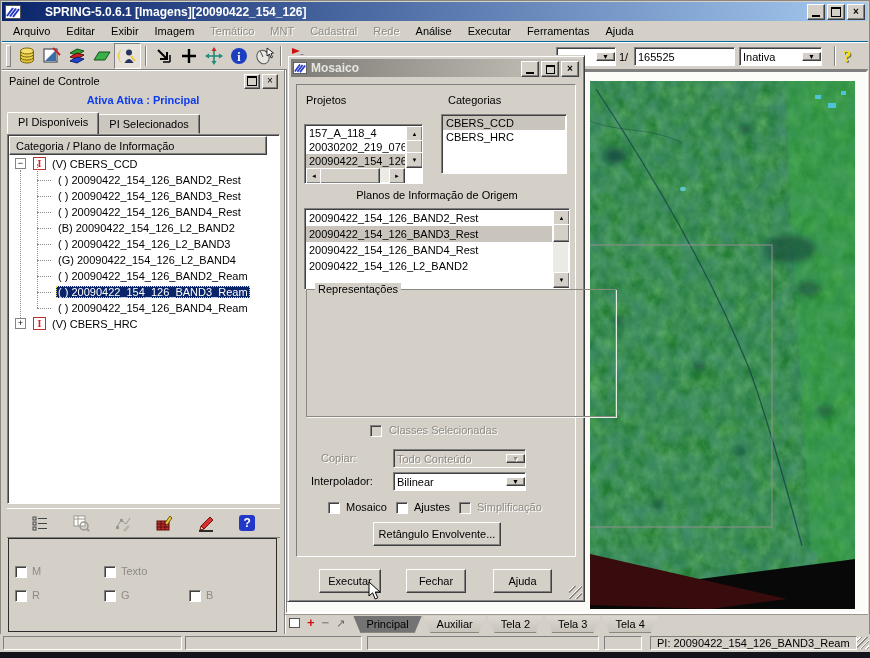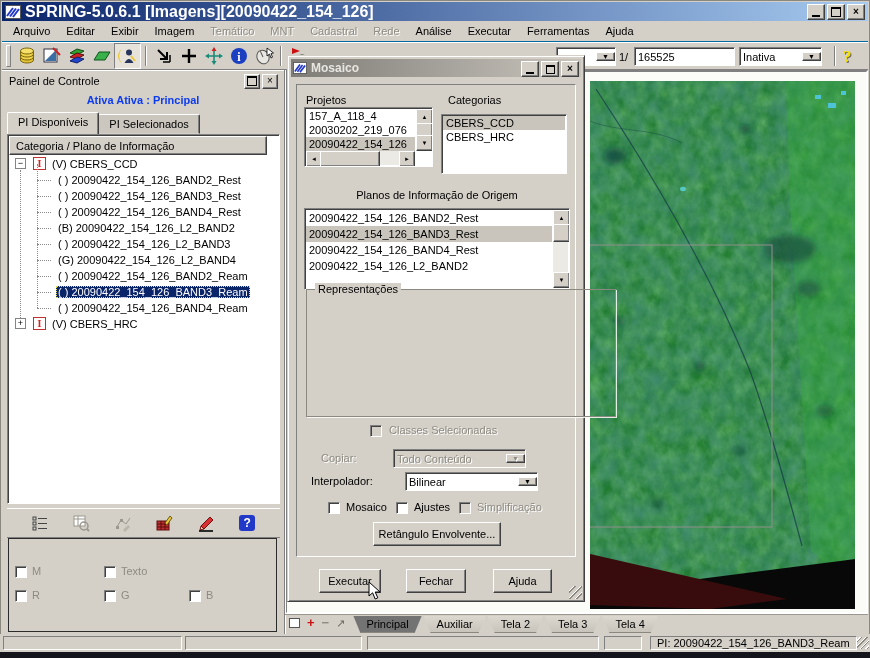--- a/index.html
+++ b/index.html
@@ -6,21 +6,21 @@
   #screen{position:relative;width:870px;height:658px;background:#d4d0c8;overflow:hidden;
     font-family:"Liberation Sans",sans-serif;font-size:11px;color:#000;
     box-shadow:inset 0 0 0 1px #8a887e;}
   
   .raised{background:#d4d0c8;border:1px solid;border-color:#fff #404040 #404040 #fff;box-shadow:inset -1px -1px 0 #808080;}
   .sunken{border:1px solid;border-color:#808080 #fff #fff #808080;box-shadow:inset 1px 1px 0 #404040;background:#fff;}
   .mdis{color:#8e8b82;text-shadow:1px 1px 0 #fff;}
   
   .titlebar{position:absolute;left:2px;top:2px;width:866px;height:19px;
     background:linear-gradient(to right,#0a246a,#a6caf0);display:flex;align-items:center;gap:4px;padding-left:3px;box-sizing:border-box;}
-  .titlebar .ttext{color:#fff;font-weight:bold;font-size:16px;white-space:nowrap;}
+  .titlebar .ttext{color:#fff;font-weight:bold;font-size:12px;white-space:nowrap;margin-left:20px;}
   .winbtns{position:absolute;right:3px;top:2px;display:flex;gap:2px;}
   .winbtn{width:16px;height:14px;display:flex;align-items:center;justify-content:center;font-size:10px;font-weight:bold;line-height:1;}
   .glyph-min{width:8px;height:2px;background:#000;margin-top:8px;}
   .glyph-max{width:8px;height:7px;border:1px solid #000;border-top:2px solid #000;}
   .glyph-max.small{width:7px;height:6px;}
   
   .menubar{position:absolute;left:2px;top:21px;width:866px;height:21px;display:flex;align-items:center;padding-left:3px;box-sizing:border-box;border-bottom:1px solid #0369a1;box-shadow:0 1px 0 #fff;}
   .menu-item{padding:3px 8px;}
   .toolbar{position:absolute;left:2px;top:43px;width:866px;height:27px;display:flex;align-items:center;padding-left:3px;box-sizing:border-box;border-bottom:1px solid #808080;box-shadow:0 1px 0 #fff;}
   .thandle{width:3px;height:20px;border:1px solid;border-color:#fff #808080 #808080 #fff;margin:0 3px 0 1px;}
@@ -396,21 +396,21 @@
         <div class="dbtn raised">
             <span>×</span>
           </div>
       </div>
     </div>
     <div class="dframe"></div>
 
     <div class="dlabel" style="left:18px;top:38px;">Projetos</div>
     <div class="dlabel" style="left:160px;top:38px;">Categorias</div>
 
-    <div class="listbox" style="left:16px;top:51px;width:129px;height:60px;">
+    <div class="listbox" style="left:16px;top:68px;width:119px;height:60px;">
       <div style="position:absolute;left:1px;top:1px;right:17px;bottom:15px;overflow:hidden;">
           <div class="lb-row">157_A_118_4</div>
           <div class="lb-row">20030202_219_076</div>
           <div class="lb-row lb-sel">20090422_154_126</div>
         </div>
       <div class="vsb" style="bottom:15px;">
         <div class="sbtn raised" style="left:0;top:0;width:15px;height:14px;">▲</div>
         <div class="vthumb raised" style="top:14px;height:14px;"></div>
         <div class="sbtn raised" style="left:0;bottom:0;width:15px;height:14px;">▼</div>
       </div>
@@ -451,21 +451,21 @@
     <div class="cb" style="left:82px;top:369px;background:#d4d0c8;"></div>
     <div class="dlabel mdis" style="left:101px;top:368px;">Classes Selecionadas</div>
 
     <div class="dlabel mdis" style="left:33px;top:396px;">Copiar:</div>
     <div class="combo sunken" style="position:absolute;left:105px;top:393px;width:133px;background:#d4d0c8;">
       <div class="cval mdis">Todo Conteúdo</div>
       <div class="cbtn raised mdis">▼</div>
     </div>
 
     <div class="dlabel" style="left:23px;top:419px;">Interpolador:</div>
-    <div class="combo sunken" style="position:absolute;left:117px;top:416px;width:133px;">
+    <div class="combo sunken" style="position:absolute;left:105px;top:416px;width:133px;">
       <div class="cval">Bilinear</div>
       <div class="cbtn raised">▼</div>
     </div>
 
     <div class="cb" style="left:40px;top:446px;"></div>
     <div class="dlabel" style="left:58px;top:445px;">Mosaico</div>
     <div class="cb" style="left:108px;top:446px;"></div>
     <div class="dlabel" style="left:126px;top:445px;">Ajustes</div>
     <div class="cb" style="left:171px;top:446px;background:#d4d0c8;"></div>
     <div class="dlabel mdis" style="left:189px;top:445px;">Simplificação</div>

